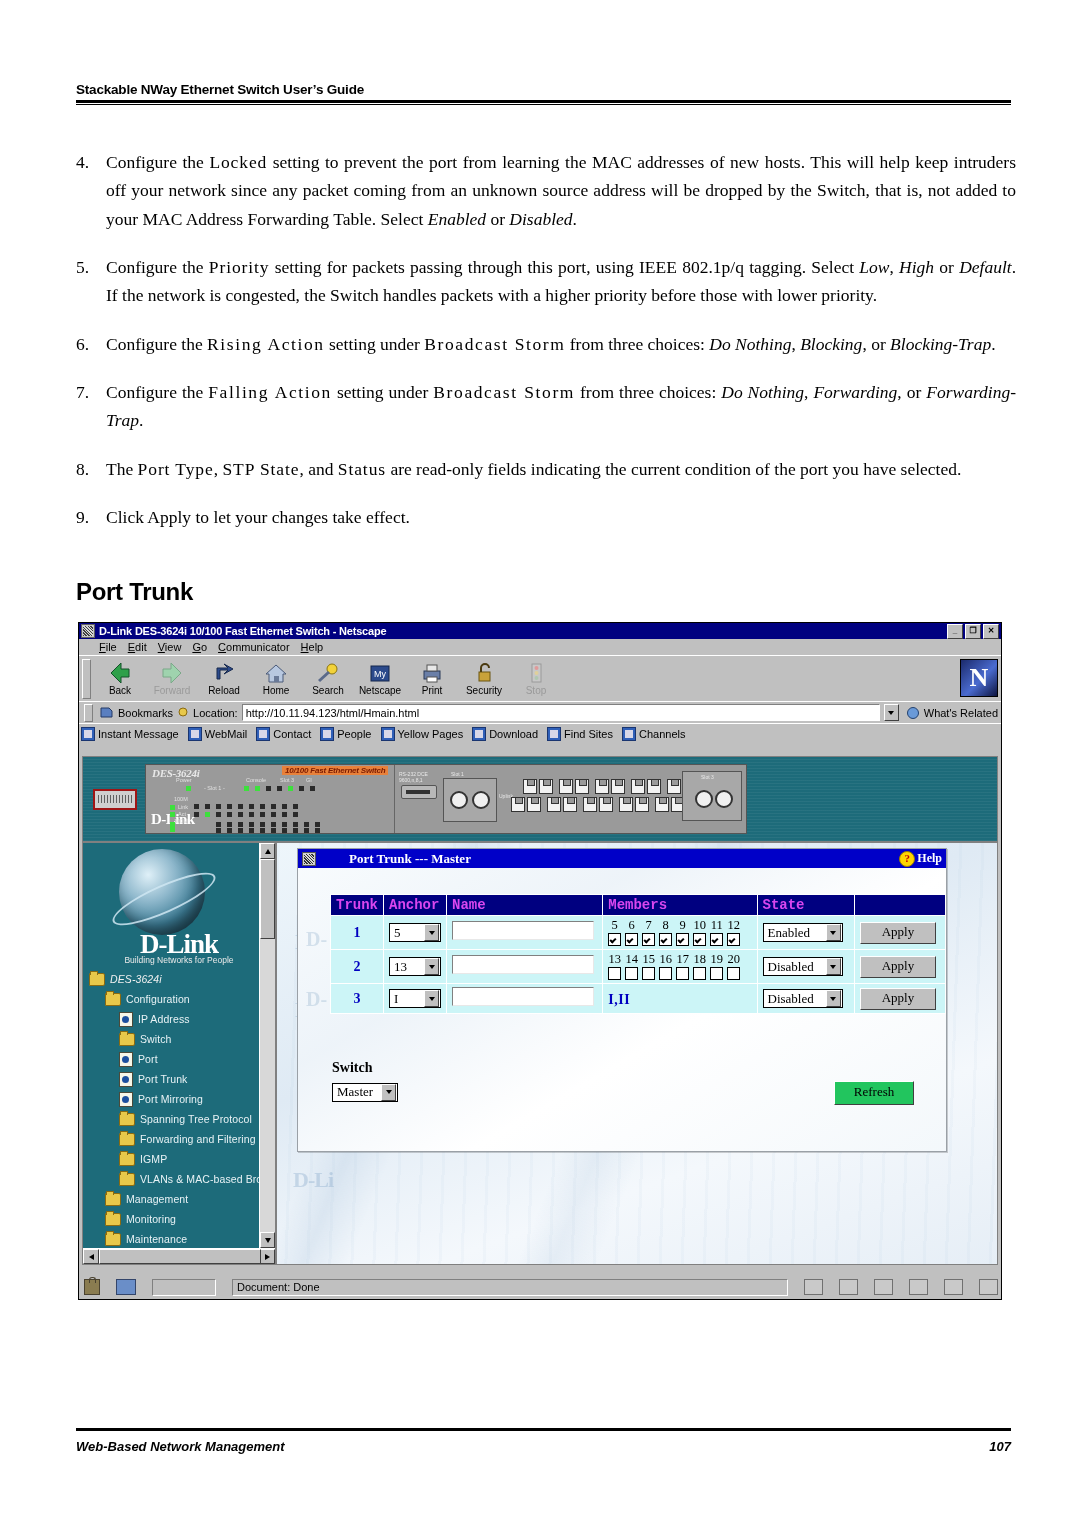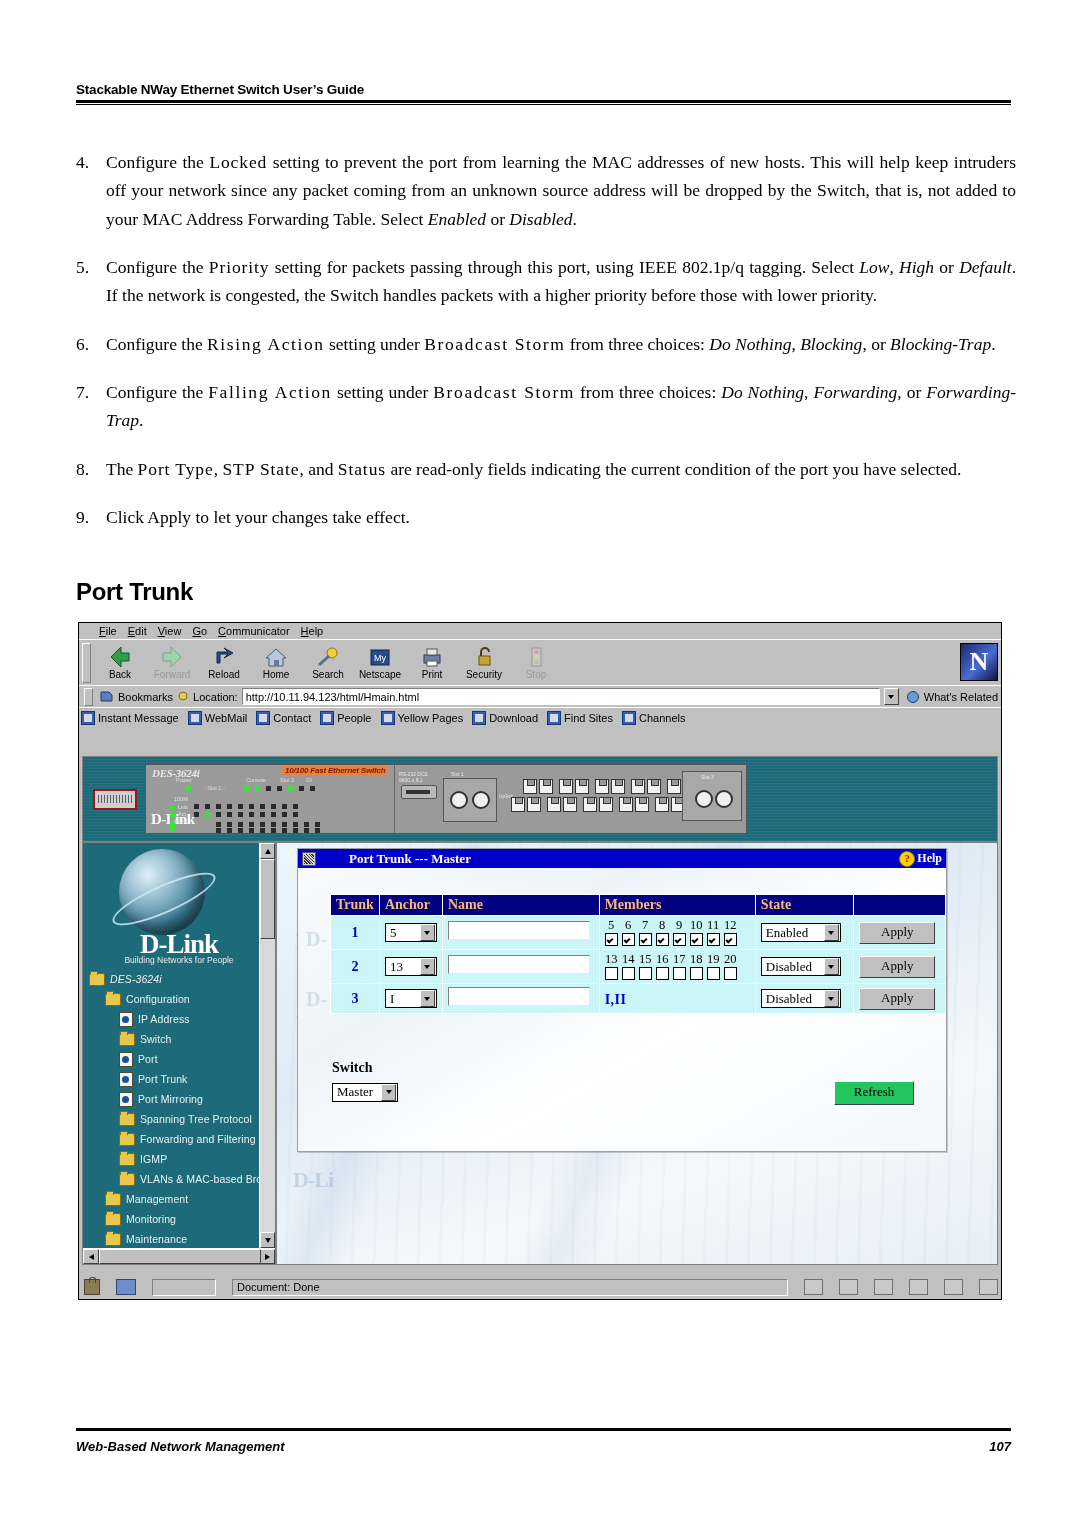--- a/index.html
+++ b/index.html
@@ -166,22 +166,22 @@
     font-size:11px;font-weight:bold;line-height:13px;text-align:center;font-family:"Liberation Serif",serif;flex:none;}
   .helptxt{color:#fff;font-family:"Liberation Serif",serif;font-size:12px;font-weight:bold;}
 
   .app-body{flex:1;position:relative;background:#fff;overflow:hidden;}
   .app-body:before{content:"";position:absolute;inset:0;opacity:.55;
     background:linear-gradient(150deg,#f2f8fc 0%,#dfeaf4 30%,#ffffff 58%,#eaf2f8 100%);}
   .app-ghost{position:absolute;font-family:"Liberation Serif",serif;font-weight:bold;color:rgba(135,170,200,.3);font-size:20px;}
 
   table.trunk{position:absolute;left:32px;top:26px;border-collapse:collapse;
     font-family:"Liberation Serif",serif;background:#ccf5f7;}
-  table.trunk th{background:#000080;color:#fdba74;font-size:14px;font-weight:bold;text-align:left;
-    padding:2px 5px;border:1px solid #ffffff;white-space:nowrap;}
+  table.trunk th{background:#000080;color:#d946ef;font-size:14px;font-weight:bold;text-align:left;
+    padding:2px 5px;border:1px solid #ffffff;white-space:nowrap;font-family:Liberation Mono, monospace;}
   table.trunk td{border:1px solid #ffffff;background:#ccf5f7;padding:3px 5px;vertical-align:middle;}
   td.cnum{color:#0000c0;font-weight:bold;font-size:14px;text-align:center;width:30px;}
   .selbox{display:inline-flex;align-items:center;background:#fff;border:1px solid #000;height:17px;min-width:50px;}
   .selbox .sv{font-size:13px;padding:0 4px;flex:1;white-space:nowrap;font-family:"Liberation Serif",serif;}
   .selbox .sarr{width:13px;height:15px;background:#c0c0c0;border:1px solid #fff;border-right-color:#404040;border-bottom-color:#404040;
     display:flex;align-items:center;justify-content:center;flex:none;margin:0 1px 0 0;}
   .txtin{width:140px;height:17px;background:#fff;border:1px solid #808080;border-right-color:#e8e8e8;border-bottom-color:#e8e8e8;}
   .members{display:flex;gap:4px;}
   .mcol{text-align:center;}
   .mcol .mn{font-size:12.5px;line-height:13px;color:#000;}
@@ -251,20 +251,29 @@
       <div class="item">
         <div class="num">9.</div>
         <div class="para nojust">Click Apply to let your changes take effect.</div>
       </div>
     </div>
 
   <h2 class="sect">Port Trunk</h2>
 
   <div class="browser">
 
+    <div class="titlebar">
+      <div class="tb-ico"></div>
+      <div class="tb-title">D-Link DES-3624i 10/100 Fast Ethernet Switch - Netscape</div>
+      <div class="tb-btns">
+        <div class="tb-btn">_</div>
+        <div class="tb-btn">❐</div>
+        <div class="tb-btn">✕</div>
+      </div>
+    </div>
 
     <div class="menubar" id="menubar">
         <span><u>F</u>ile</span>
         <span><u>E</u>dit</span>
         <span><u>V</u>iew</span>
         <span><u>G</u>o</span>
         <span><u>C</u>ommunicator</span>
         <span><u>H</u>elp</span>
       </div>
 

